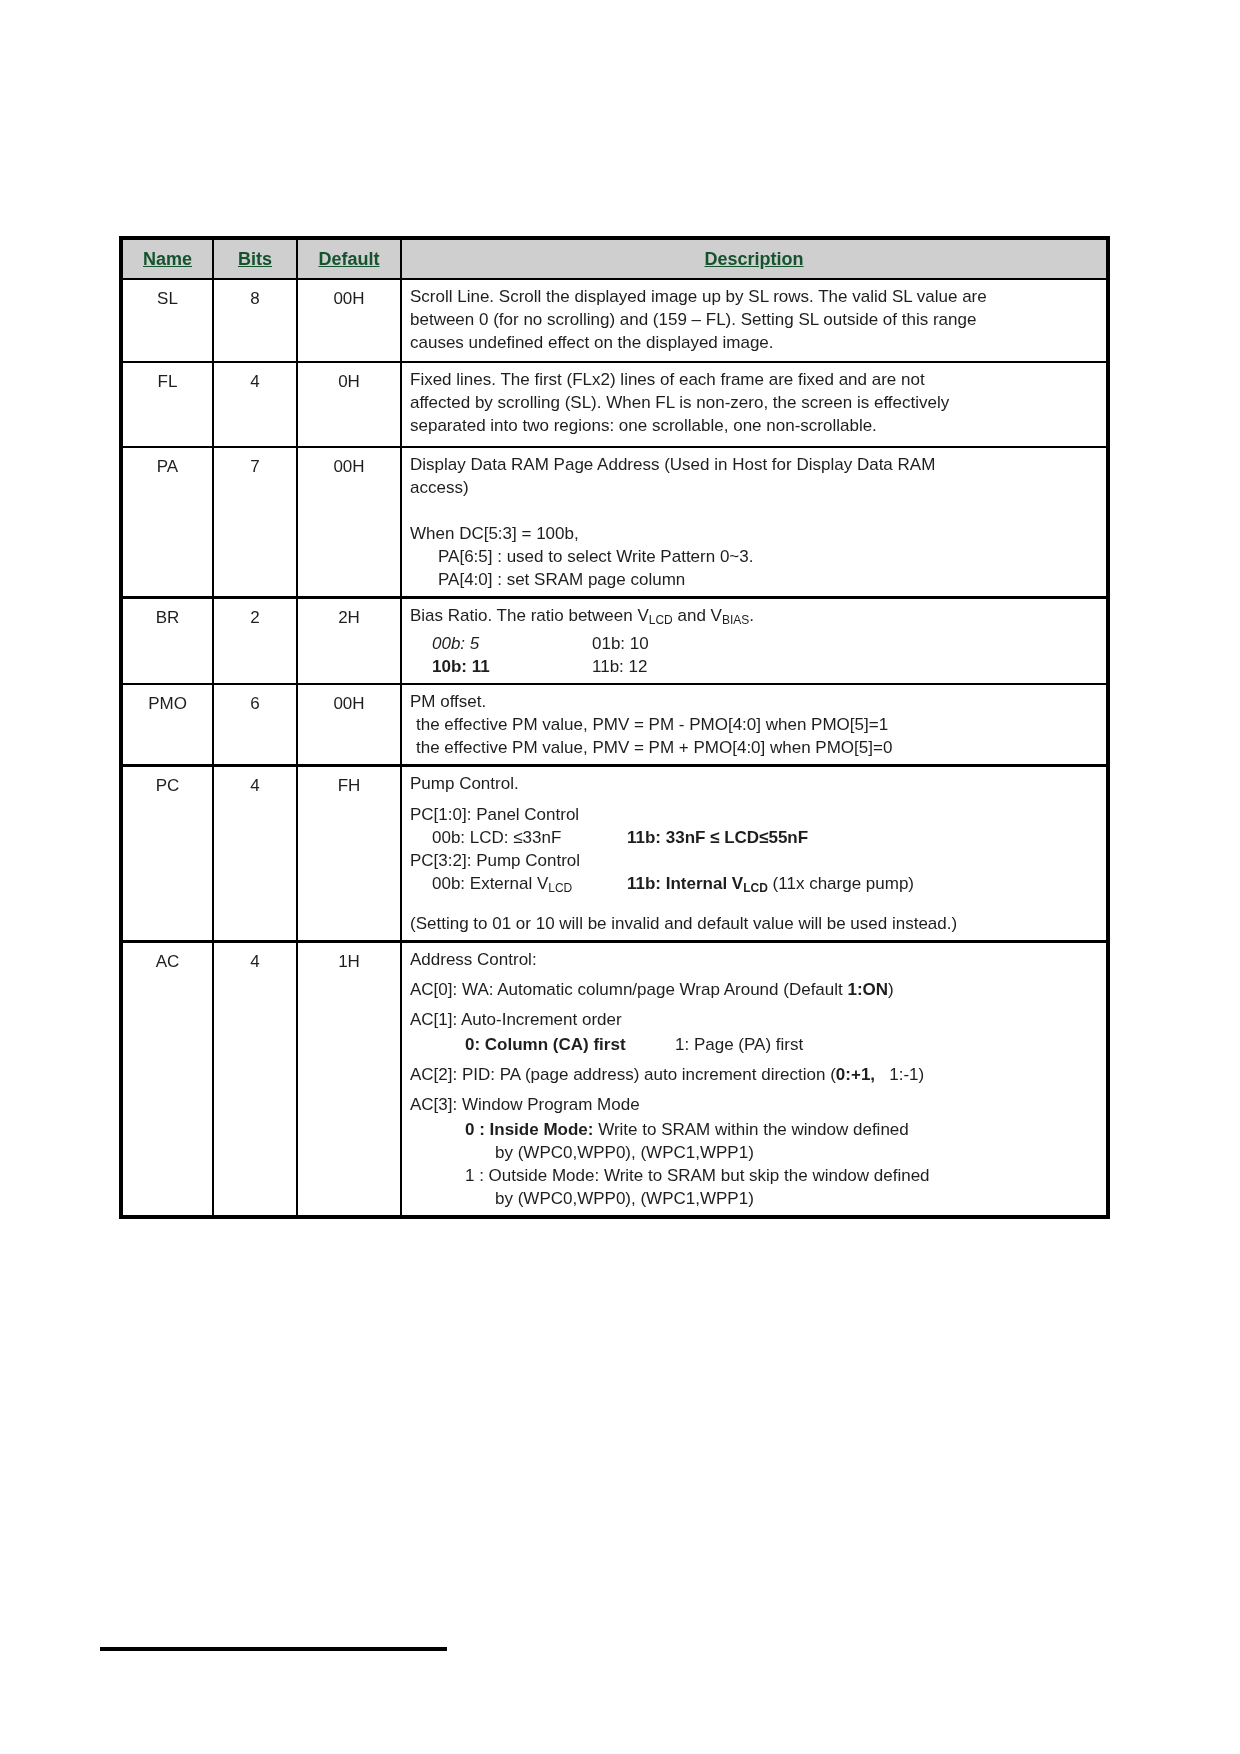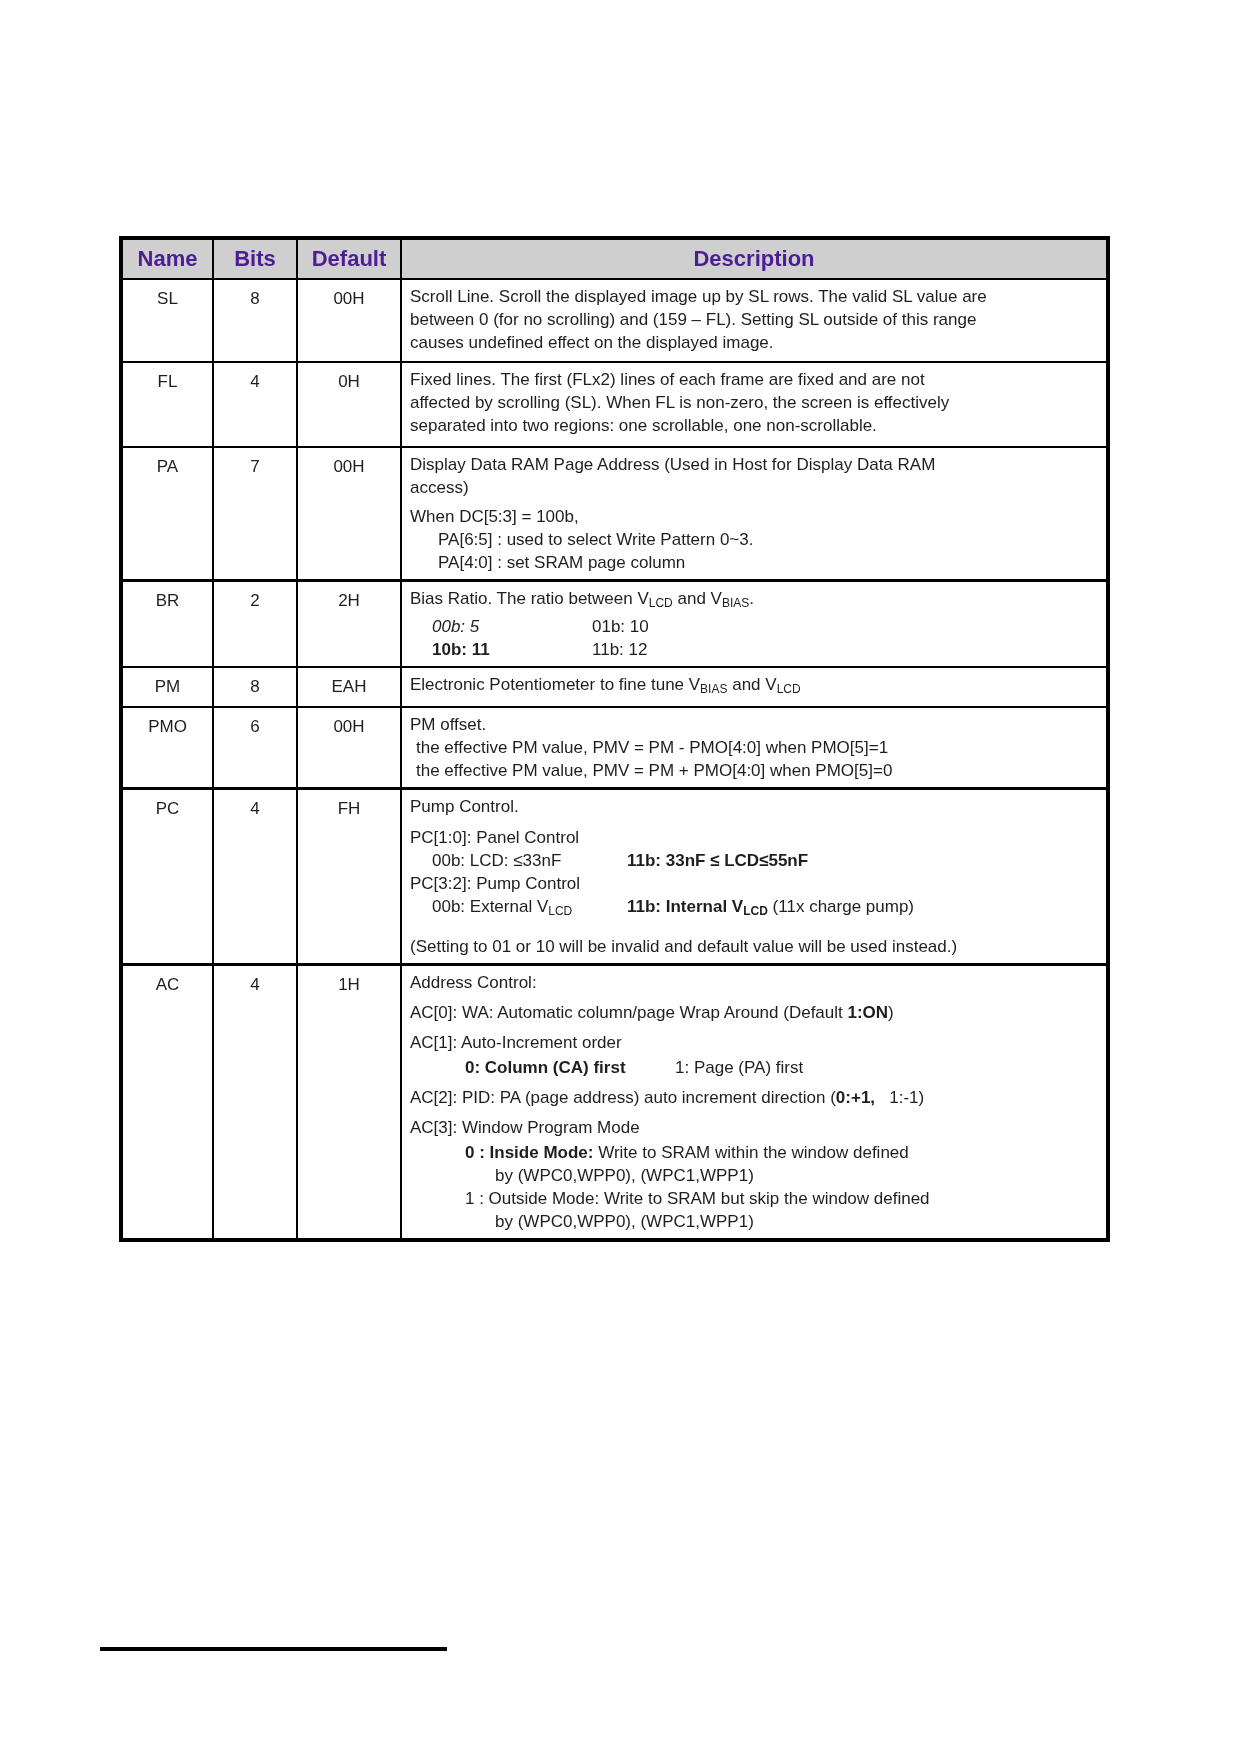--- a/index.html
+++ b/index.html
@@ -7,22 +7,22 @@
     position:relative; width:1240px; height:1754px; background:#ffffff;
     font-family:"Liberation Sans", sans-serif; color:#1e1e1e; overflow:hidden;
   }
   table.reg-table {
     position:absolute; left:119px; top:236px; width:991px;
     border-collapse:collapse; table-layout:fixed;
     border:4px solid #000;
   }
   .reg-table th {
     background:#cfcfcf; border:2px solid #000;
-    font-size:22px; font-weight:bold; text-align:center; vertical-align:middle;
-    height:38px; padding:0; color:#4c1d95;
+    font-size:18px; font-weight:bold; text-align:center; vertical-align:middle;
+    height:38px; padding:0; color:#14532d;text-decoration:underline;
   }
   .reg-table td {
     border:2px solid #000; vertical-align:top;
     font-size:17px; line-height:23px; padding:5px 6px;
   }
   .reg-table td.cc { text-align:center; padding-top:7px; }
   .reg-table td.desc { padding-left:8px; padding-right:4px; }
   .reg-table tr.thick-top td { border-top:3px solid #000; }
   .ln { display:block; white-space:pre-wrap; }
   .bd { font-weight:bold; }
@@ -73,41 +73,33 @@
             <div class="ln"><span>separated into two regions: one scrollable, one non-scrollable.</span></div>
           </td>
         </tr>
         <tr style="height: 125px;">
           <td class="cc">PA</td>
           <td class="cc">7</td>
           <td class="cc">00H</td>
           <td class="desc">
             <div class="ln"><span>Display Data RAM Page Address (Used in Host for Display Data RAM</span></div>
             <div class="ln"><span>access)</span></div>
-            <div class="ln" style="margin-top: 6px;"><span>When DC[5:3] = 100b,</span></div>
+            <div class="ln" style="margin-top: 23px;"><span>When DC[5:3] = 100b,</span></div>
             <div class="ln" style="padding-left: 28px;"><span>PA[6:5] : used to select Write Pattern 0~3.</span></div>
             <div class="ln" style="padding-left: 28px;"><span>PA[4:0] : set SRAM page column</span></div>
           </td>
         </tr>
         <tr class="thick-top" style="height: 83px;">
           <td class="cc">BR</td>
           <td class="cc">2</td>
           <td class="cc">2H</td>
           <td class="desc">
             <div class="ln"><span>Bias Ratio. The ratio between V</span><span class="sb">LCD</span><span> and V</span><span class="sb">BIAS</span><span>.</span></div>
             <div class="ln" style="padding-left: 22px;"><span class="tab" style="width: 160px; font-style: italic;">00b: 5</span><span>01b: 10</span></div>
             <div class="ln" style="padding-left: 22px;"><span class="bd tab" style="width: 160px;">10b: 11</span><span>11b: 12</span></div>
-          </td>
-        </tr>
-        <tr style="height: 34px;">
-          <td class="cc">PM</td>
-          <td class="cc">8</td>
-          <td class="cc">EAH</td>
-          <td class="desc">
-            <div class="ln"><span>Electronic Potentiometer to fine tune V</span><span class="sb">BIAS</span><span> and V</span><span class="sb">LCD</span></div>
           </td>
         </tr>
         <tr style="height: 81px;">
           <td class="cc">PMO</td>
           <td class="cc">6</td>
           <td class="cc">00H</td>
           <td class="desc">
             <div class="ln"><span>PM offset.</span></div>
             <div class="ln" style="padding-left: 6px;"><span>the effective PM value, PMV = PM - PMO[4:0] when PMO[5]=1</span></div>
             <div class="ln" style="padding-left: 6px;"><span>the effective PM value, PMV = PM + PMO[4:0] when PMO[5]=0</span></div>

